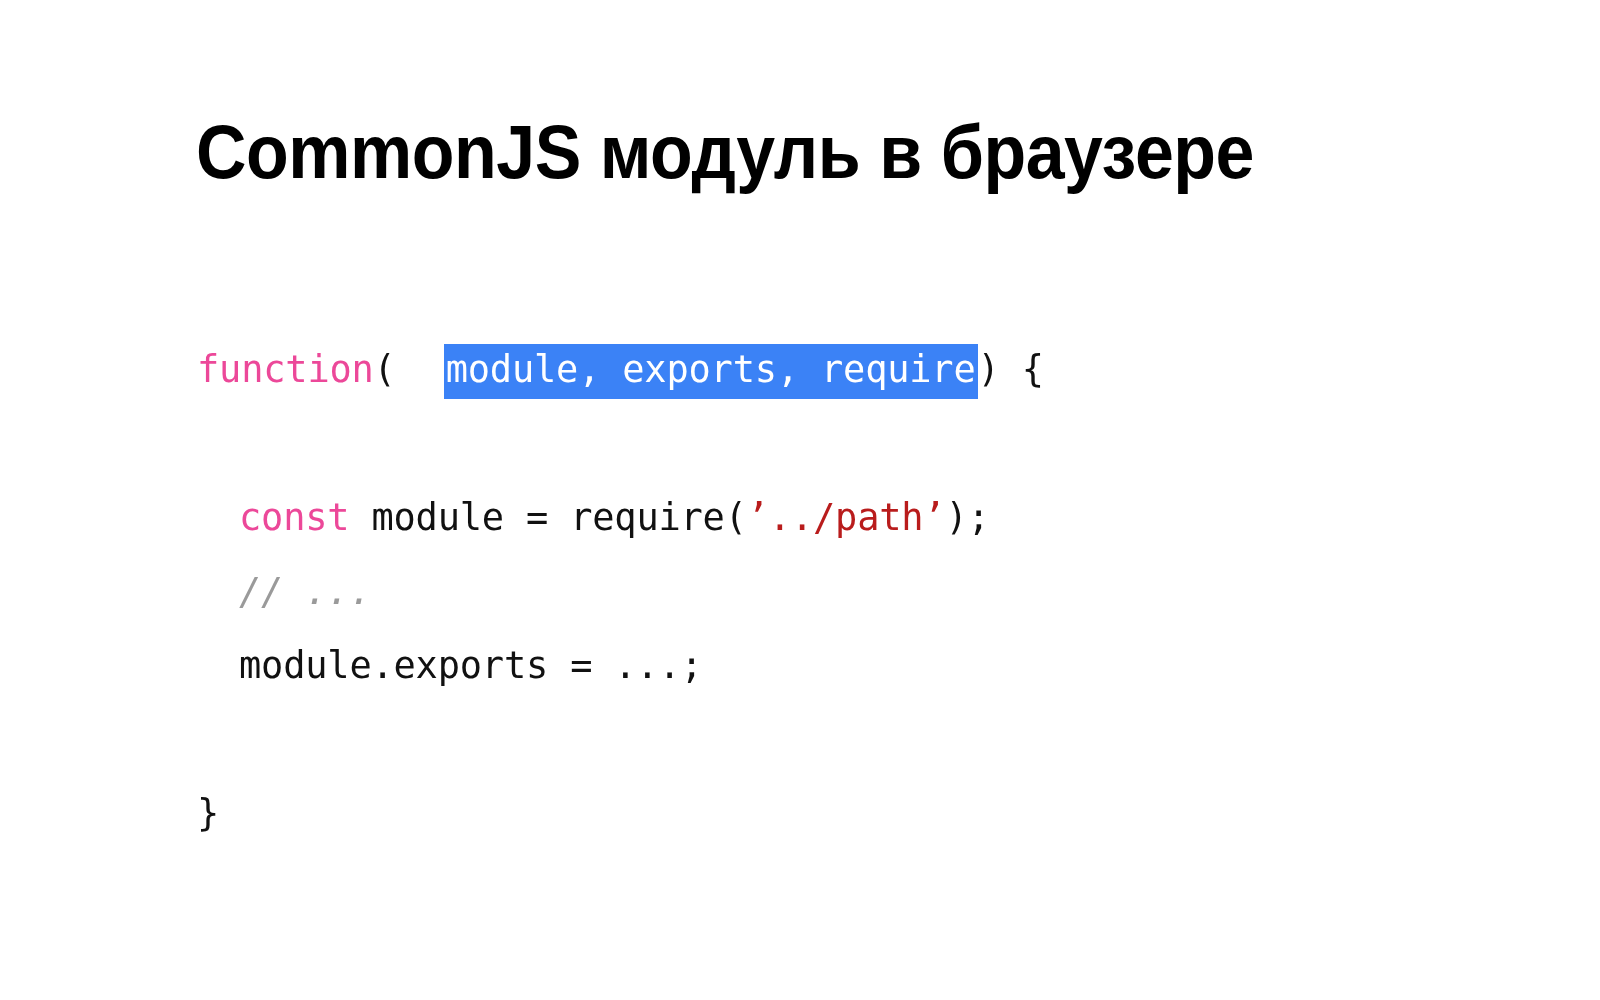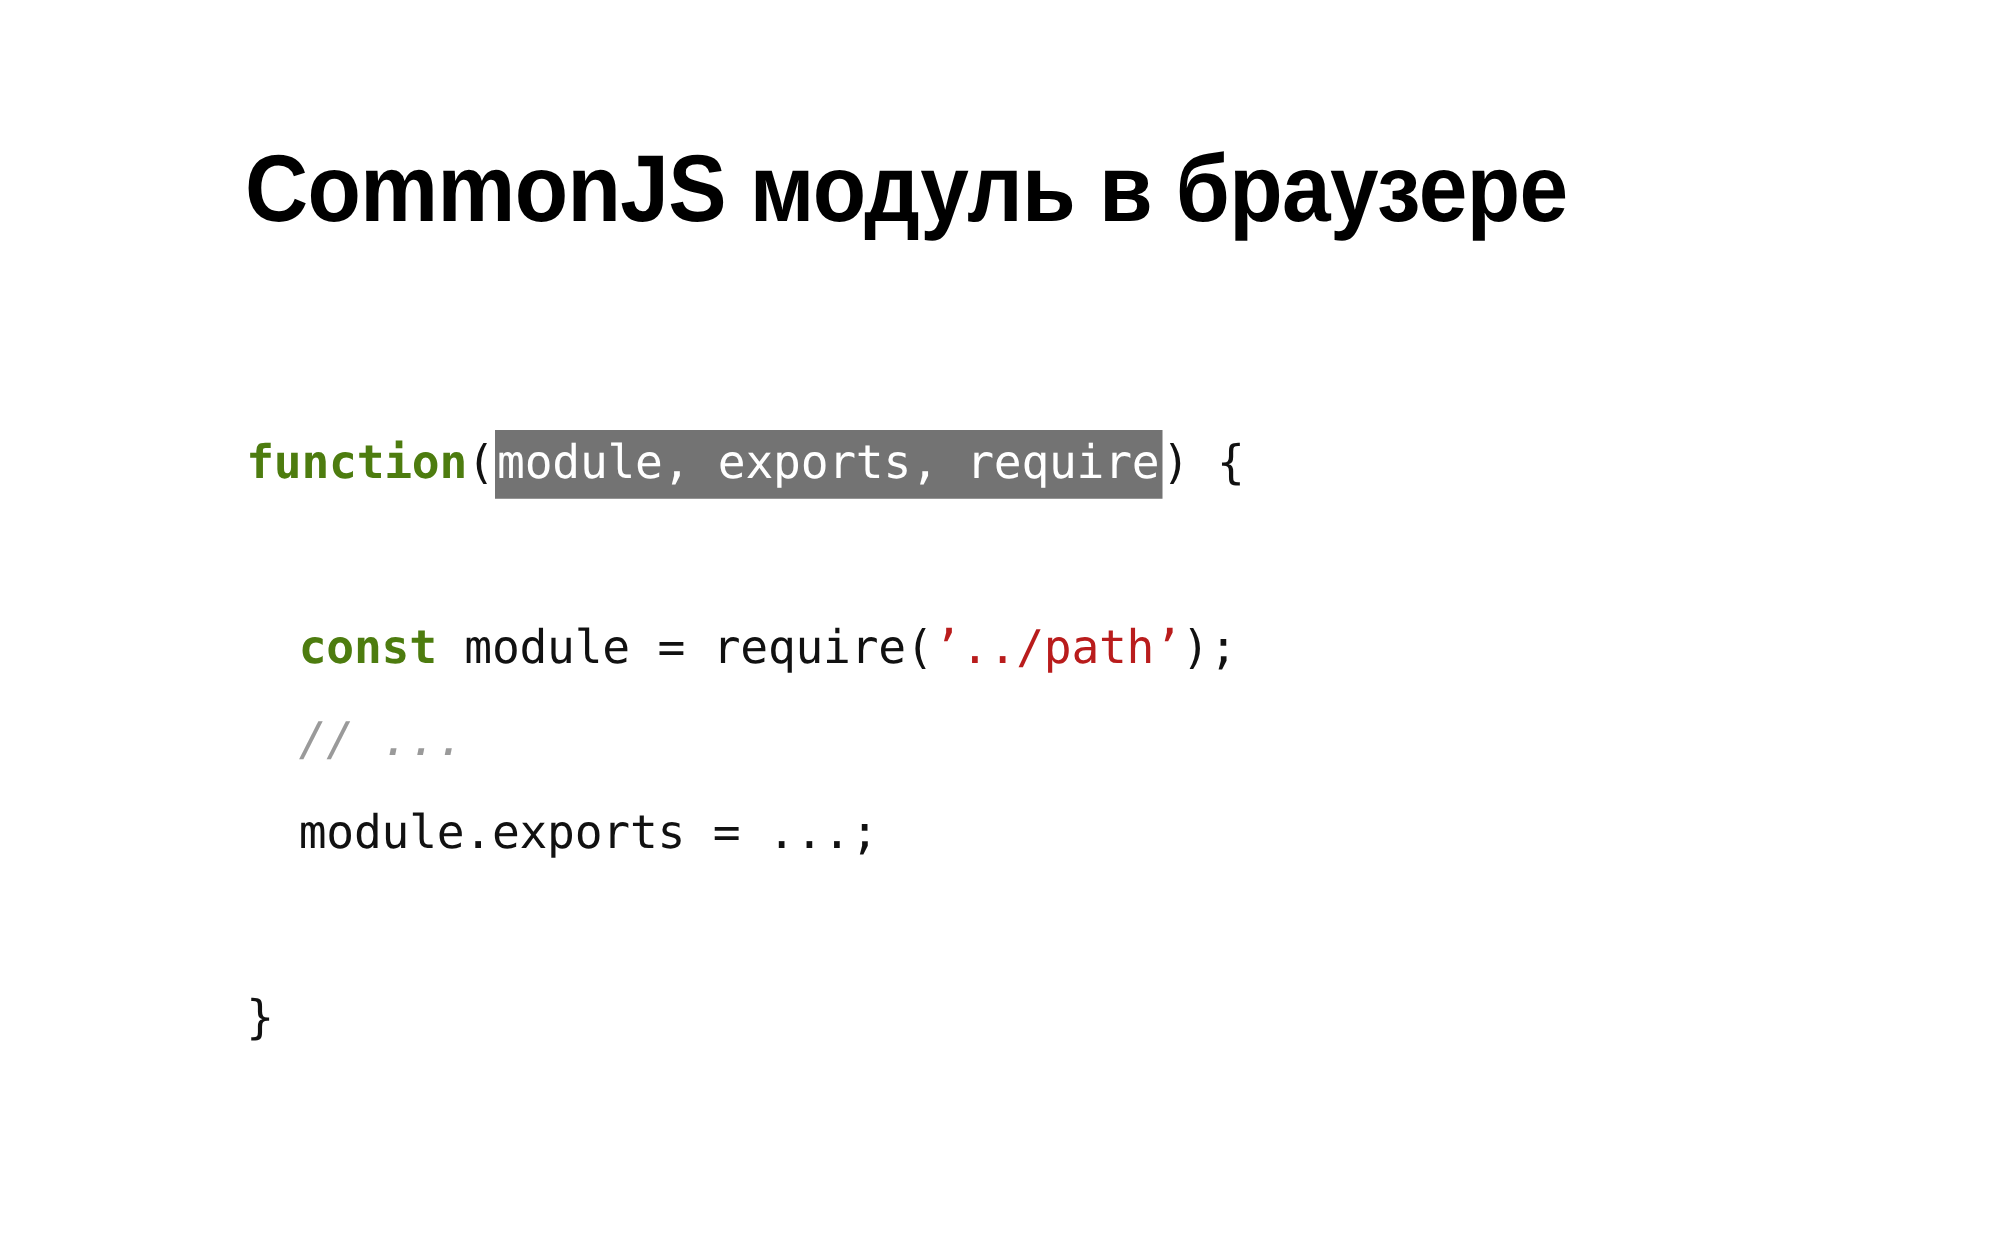--- a/index.html
+++ b/index.html
@@ -61,29 +61,30 @@
     white-space: pre;
   }
   .code-line.blank {
     height: 74px;
   }
   .code-line.indent {
     padding-left: 42px;
   }
 
   
-  .tok-keyword  { color: #4d7c0f; font-weight: bold; }
+  .tok-keyword  { color: #ec4899; }
   .tok-plain    { color: #111111; }
   .tok-string   { color: #b91c1c; }
   .tok-comment  { color: #9a9a9a; font-style: italic; }
   .tok-highlight {
-    background: #737373;
+    background: #3b82f6;
     color: #ffffff;
     padding: 4px 2px 8px 2px;
     box-decoration-break: clone;
+    margin-left: 48px;
     -webkit-box-decoration-break: clone;
   }
 </style>
 </head>
 <body>
 
 <div class="slide">
 
   <h1 class="slide-title">CommonJS модуль в браузере</h1>
 

